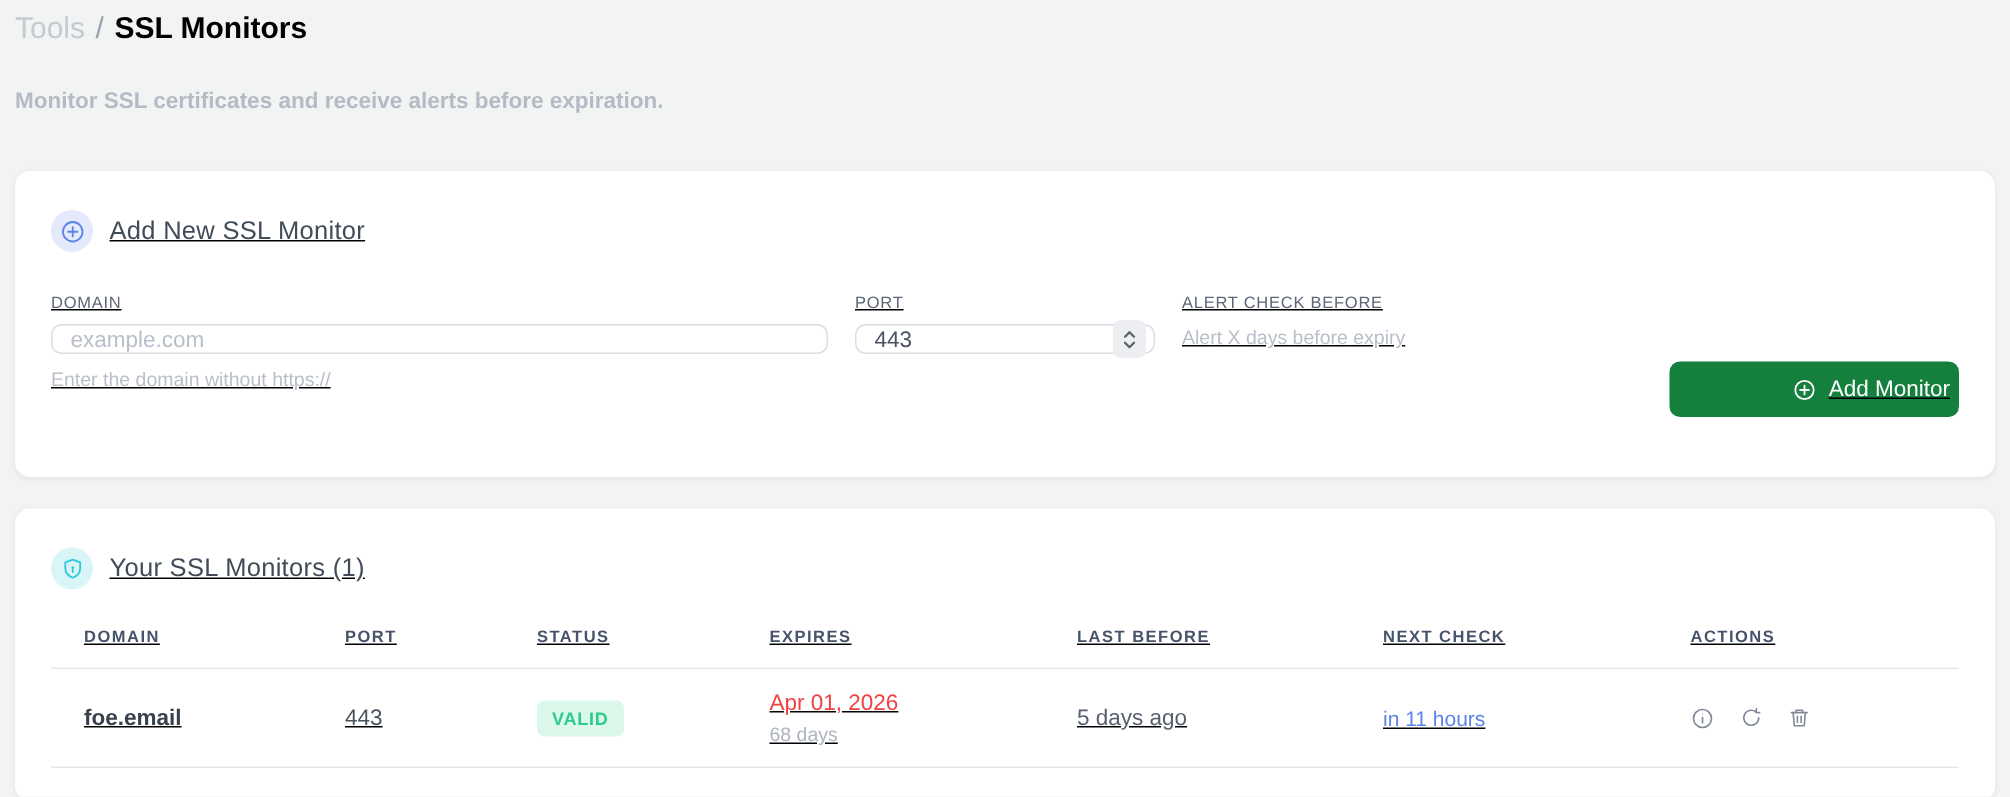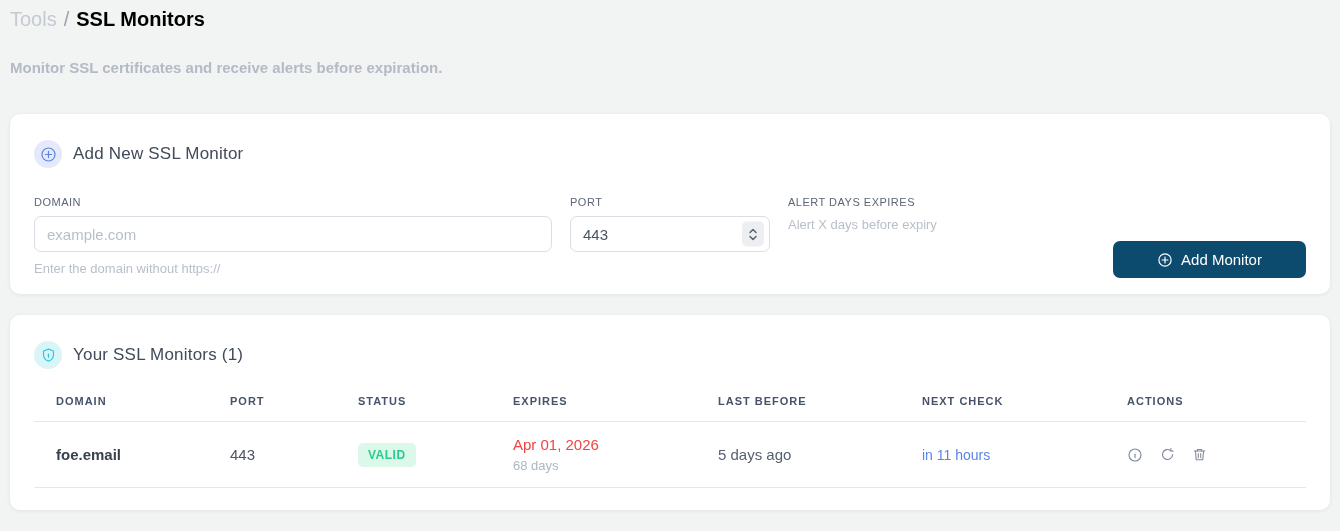--- a/index.html
+++ b/index.html
@@ -18,21 +18,22 @@
   .bc-section { color: #c5cad1; cursor: pointer; }
   .bc-sep { color: #9aa2ad; margin: 0 7px; }
   .bc-page { color: #000000; font-weight: 700; }
   .subtitle { margin: 27px 0 0; font-size: 15px; color: #b4bbc4; font-weight: bold; }
 
   
   .card {
     background: #fff;
     border-radius: 10px;
     box-shadow: 0 1px 4px rgba(25,35,50,.07);
-    padding: 26px 24px 16px;
+    padding: 26px 24px 40px;
+    text-decoration: underline;
   }
   .card-add { margin-top: 38px; }
   .card-monitors { margin-top: 21px; padding-bottom: 22px; }
 
   .card-head { display: flex; align-items: center; gap: 11px; }
   .icon-badge {
     width: 28px; height: 28px; border-radius: 50%;
     display: flex; align-items: center; justify-content: center;
     flex: 0 0 28px;
   }
@@ -43,41 +44,41 @@
   
   .form-row { display: flex; align-items: flex-start; gap: 18px; margin-top: 28px; }
   .field label {
     display: block; font-size: 11px; color: #5c6676;
     letter-spacing: .5px; margin-bottom: 8px;
   }
   .field-domain { width: 518px; }
   .field-port { width: 200px; }
   .field-alert { width: 307px; }
   .text-input {
-    width: 100%; height: 36px;
+    width: 100%; height: 20px;
     border: 1px solid #d9dee5; border-radius: 7px;
     padding: 0 12px; font-size: 15px; color: #4a5360;
     background: #fff; outline: none;
     font-family: "Liberation Sans", "DejaVu Sans", sans-serif;
   }
   .text-input::placeholder { color: #b8bfc9; }
   .helper { margin: 9px 0 0; font-size: 13px; color: #b8bfc9; }
   .num-wrap { position: relative; }
   .stepper {
     position: absolute; right: 6px; top: 50%; transform: translateY(-50%);
     width: 22px; height: 25px; background: #eceef1; border-radius: 5px;
     display: flex; align-items: center; justify-content: center;
     cursor: pointer;
   }
   .btn-primary {
     flex: 1; height: 37px; margin-top: 45px;
-    background: #0c4a6e; color: #fff;
+    background: #15803d; color: #fff;
     border: none; border-radius: 7px;
     font-size: 15px; font-family: "Liberation Sans", "DejaVu Sans", sans-serif;
-    display: inline-flex; align-items: center; justify-content: center; gap: 8px;
+    display: inline-flex; align-items: center; justify-content: flex-end; gap: 8px;
     cursor: pointer;
   }
 
   
   table { width: 100%; border-collapse: collapse; table-layout: fixed; margin-top: 26px; }
   col.c-domain { width: 174px; } col.c-port { width: 128px; }
   col.c-status { width: 155px; } col.c-expires { width: 205px; }
   col.c-last { width: 204px; } col.c-next { width: 205px; }
   th {
     text-align: left; font-size: 11px; font-weight: 700; color: #46536b;
@@ -140,21 +141,21 @@
           <span class="stepper">
             <svg width="10" height="14" viewBox="0 0 10 14" fill="none" stroke="#59616e" stroke-width="1.5" stroke-linecap="round" stroke-linejoin="round">
               <path d="M2 5l3-3 3 3"></path>
                 <path d="M2 9l3 3 3-3"></path>
             </svg>
           </span>
         </div>
       </div>
 
       <div class="field field-alert">
-        <label>ALERT DAYS EXPIRES</label>
+        <label>ALERT CHECK BEFORE</label>
         <p class="helper">Alert X days before expiry</p>
       </div>
 
       <button class="btn-primary">
         <svg width="16" height="16" viewBox="0 0 24 24" fill="none" stroke="#ffffff" stroke-width="1.8" stroke-linecap="round">
           <circle cx="12" cy="12" r="9.2"></circle>
             <path d="M12 7.6v8.8M7.6 12h8.8"></path>
         </svg>
         <span>Add Monitor</span>
       </button>

